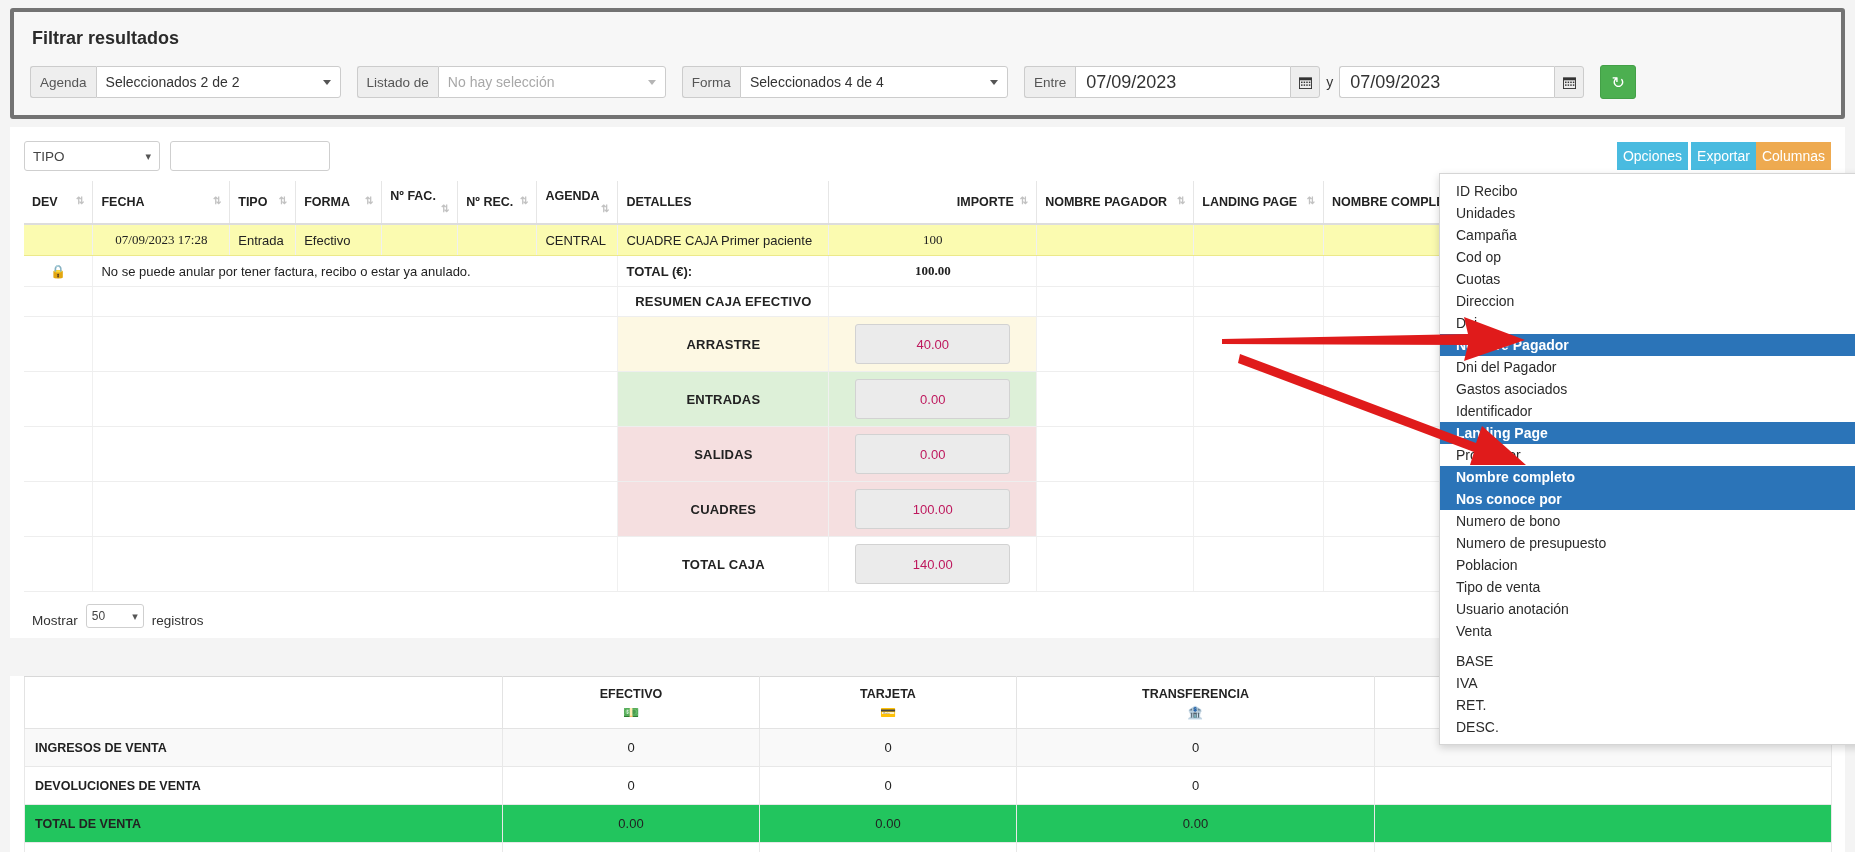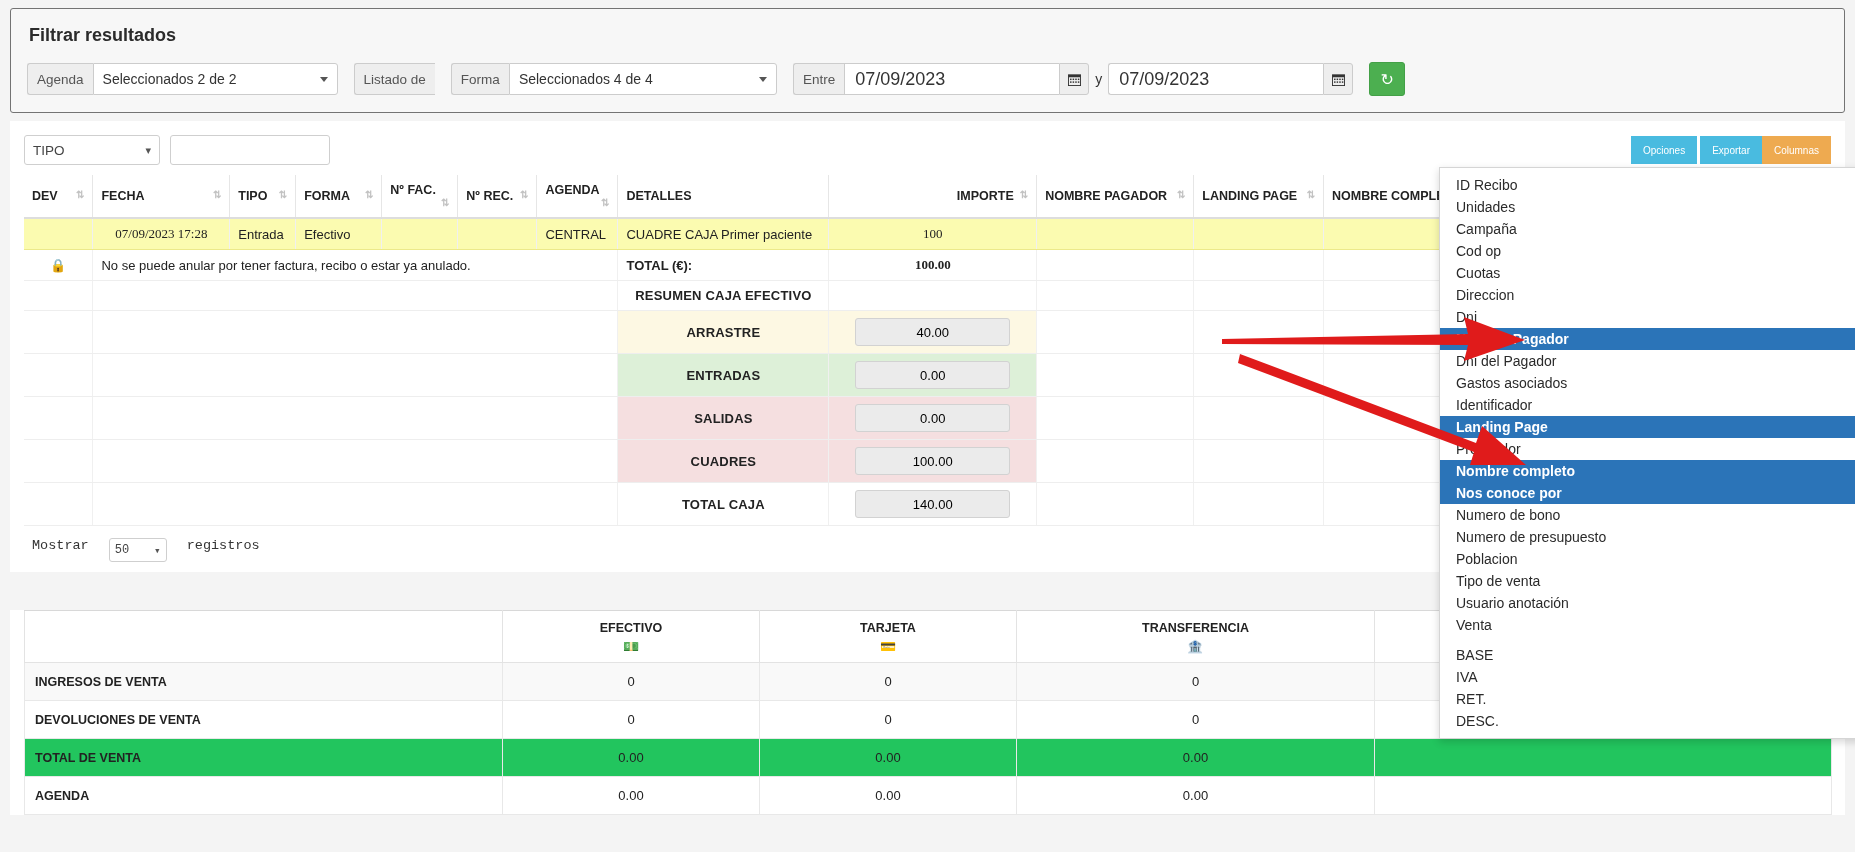--- a/index.html
+++ b/index.html
@@ -13,21 +13,21 @@
   .page {
     position: relative;
     width: 1855px; height: 852px;
     background: #f4f4f4;
     padding: 8px 10px 0 10px;
   }
 
   
   .filter-panel {
     background: #f7f7f7;
-    border: 1px solid #737373;
+    border: 4px solid #737373;
     border-radius: 3px;
     padding: 14px 16px 16px 16px;
     width: 1835px;
   }
   .filter-title {
     font-size: 18px;
     font-weight: bold;
     color: #2b2b2b;
     margin: 2px 0 16px 2px;
   }
@@ -124,22 +124,22 @@
   }
   .search-input {
     width: 160px; height: 30px;
     border: 1px solid #cfcfcf; border-radius: 3px;
     background: #fff; margin-left: 10px;
     font-size: 13.5px; padding: 0 8px;
   }
   .btn-group { display: flex; }
   .btn {
     height: 28px;
-    padding: 0 12px;
-    font-size: 10px;
+    padding: 0 6px;
+    font-size: 14px;
     color: #ffffff;
     display: flex; align-items: center;
     border: none;
     cursor: pointer;
   }
   .btn-blue { background: #49bbe0; }
   .btn-orange { background: #eeaa50; }
   .mr2 { margin-right: 3px; }
 
   
@@ -179,37 +179,36 @@
   td.bold { font-weight: bold; }
   td.lockcell { text-align: center; font-size: 14px; }
   .rowtall td { height: 40px; }
 
   
   .sum-label { text-align: center; font-weight: bold; font-size: 13px; letter-spacing: .2px; }
   .bg-cream { background: #fdf8e3; }
   .bg-green { background: #ddf0d8; }
   .bg-pink  { background: #f5dfe0; }
   .money-input {
-    width: 155px; height: 28px;
+    width: 155px; height: 40px;
     background: #ebebeb;
     border: 1px solid #d2d2d2;
     border-radius: 3px;
     font-size: 13px;
-    color: #000000;
+    color: #be185d;
     text-align: center;
     display: inline-flex; align-items: center; justify-content: center;
   }
   .cellwrap { display: flex; justify-content: center; }
 
   
   .mostrar-row {
-    display: flex; align-items: flex-start; gap: 20px;
+    display: flex; align-items: flex-end; gap: 8px;
     font-size: 13.5px; color: #333;
     padding: 12px 0 10px 8px;
-    font-family: Liberation Mono, monospace;
   }
   .pagesize {
     width: 58px; height: 24px;
     border: 1px solid #cfcfcf; border-radius: 3px;
     background: #fff;
     font-size: 12px; color: #444;
     display: flex; align-items: center; justify-content: space-between;
     padding: 0 5px;
   }
 
@@ -291,20 +290,24 @@
       <div class="input-group">
         <div class="ig-label">Agenda</div>
         <div class="ig-select" style="width:245px">
           <span>Seleccionados 2 de 2</span>
           <span class="caret"></span>
         </div>
       </div>
 
       <div class="input-group">
         <div class="ig-label">Listado de</div>
+        <div class="ig-select placeholder" style="width:228px">
+          <span>No hay selección</span>
+          <span class="caret muted"></span>
+        </div>
       </div>
 
       <div class="input-group">
         <div class="ig-label">Forma</div>
         <div class="ig-select" style="width:268px">
           <span>Seleccionados 4 de 4</span>
           <span class="caret"></span>
         </div>
       </div>
 

